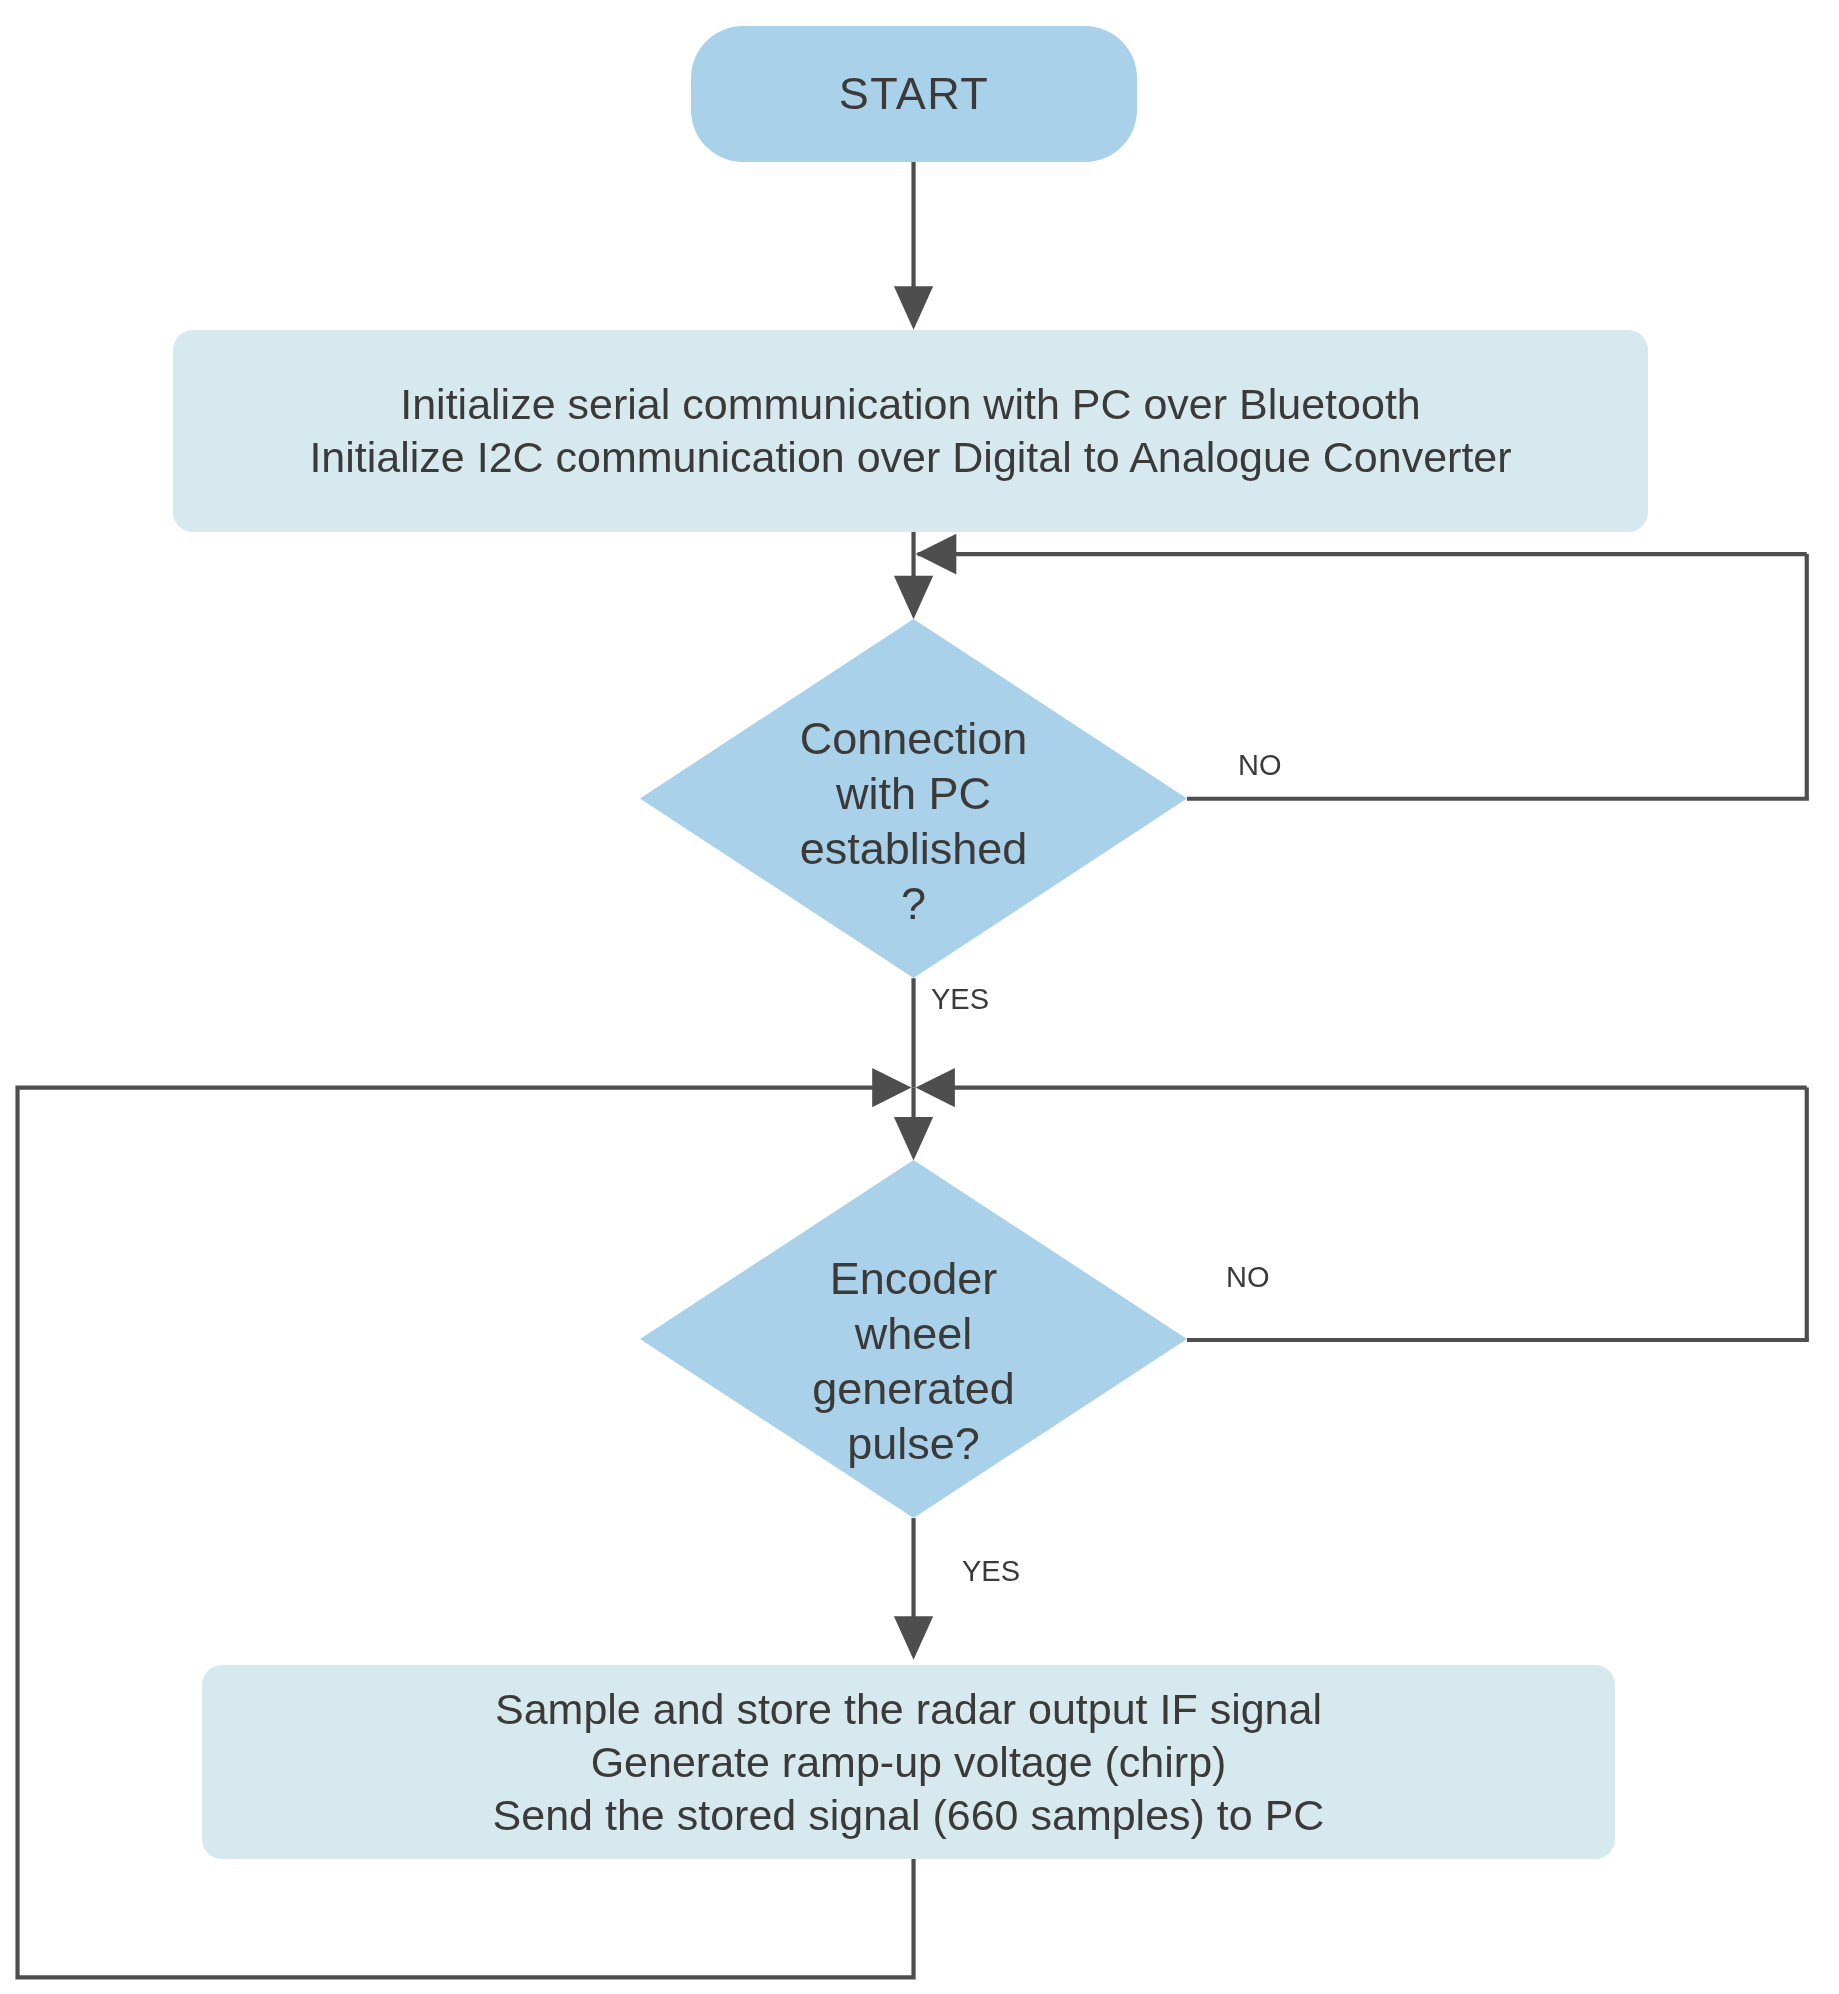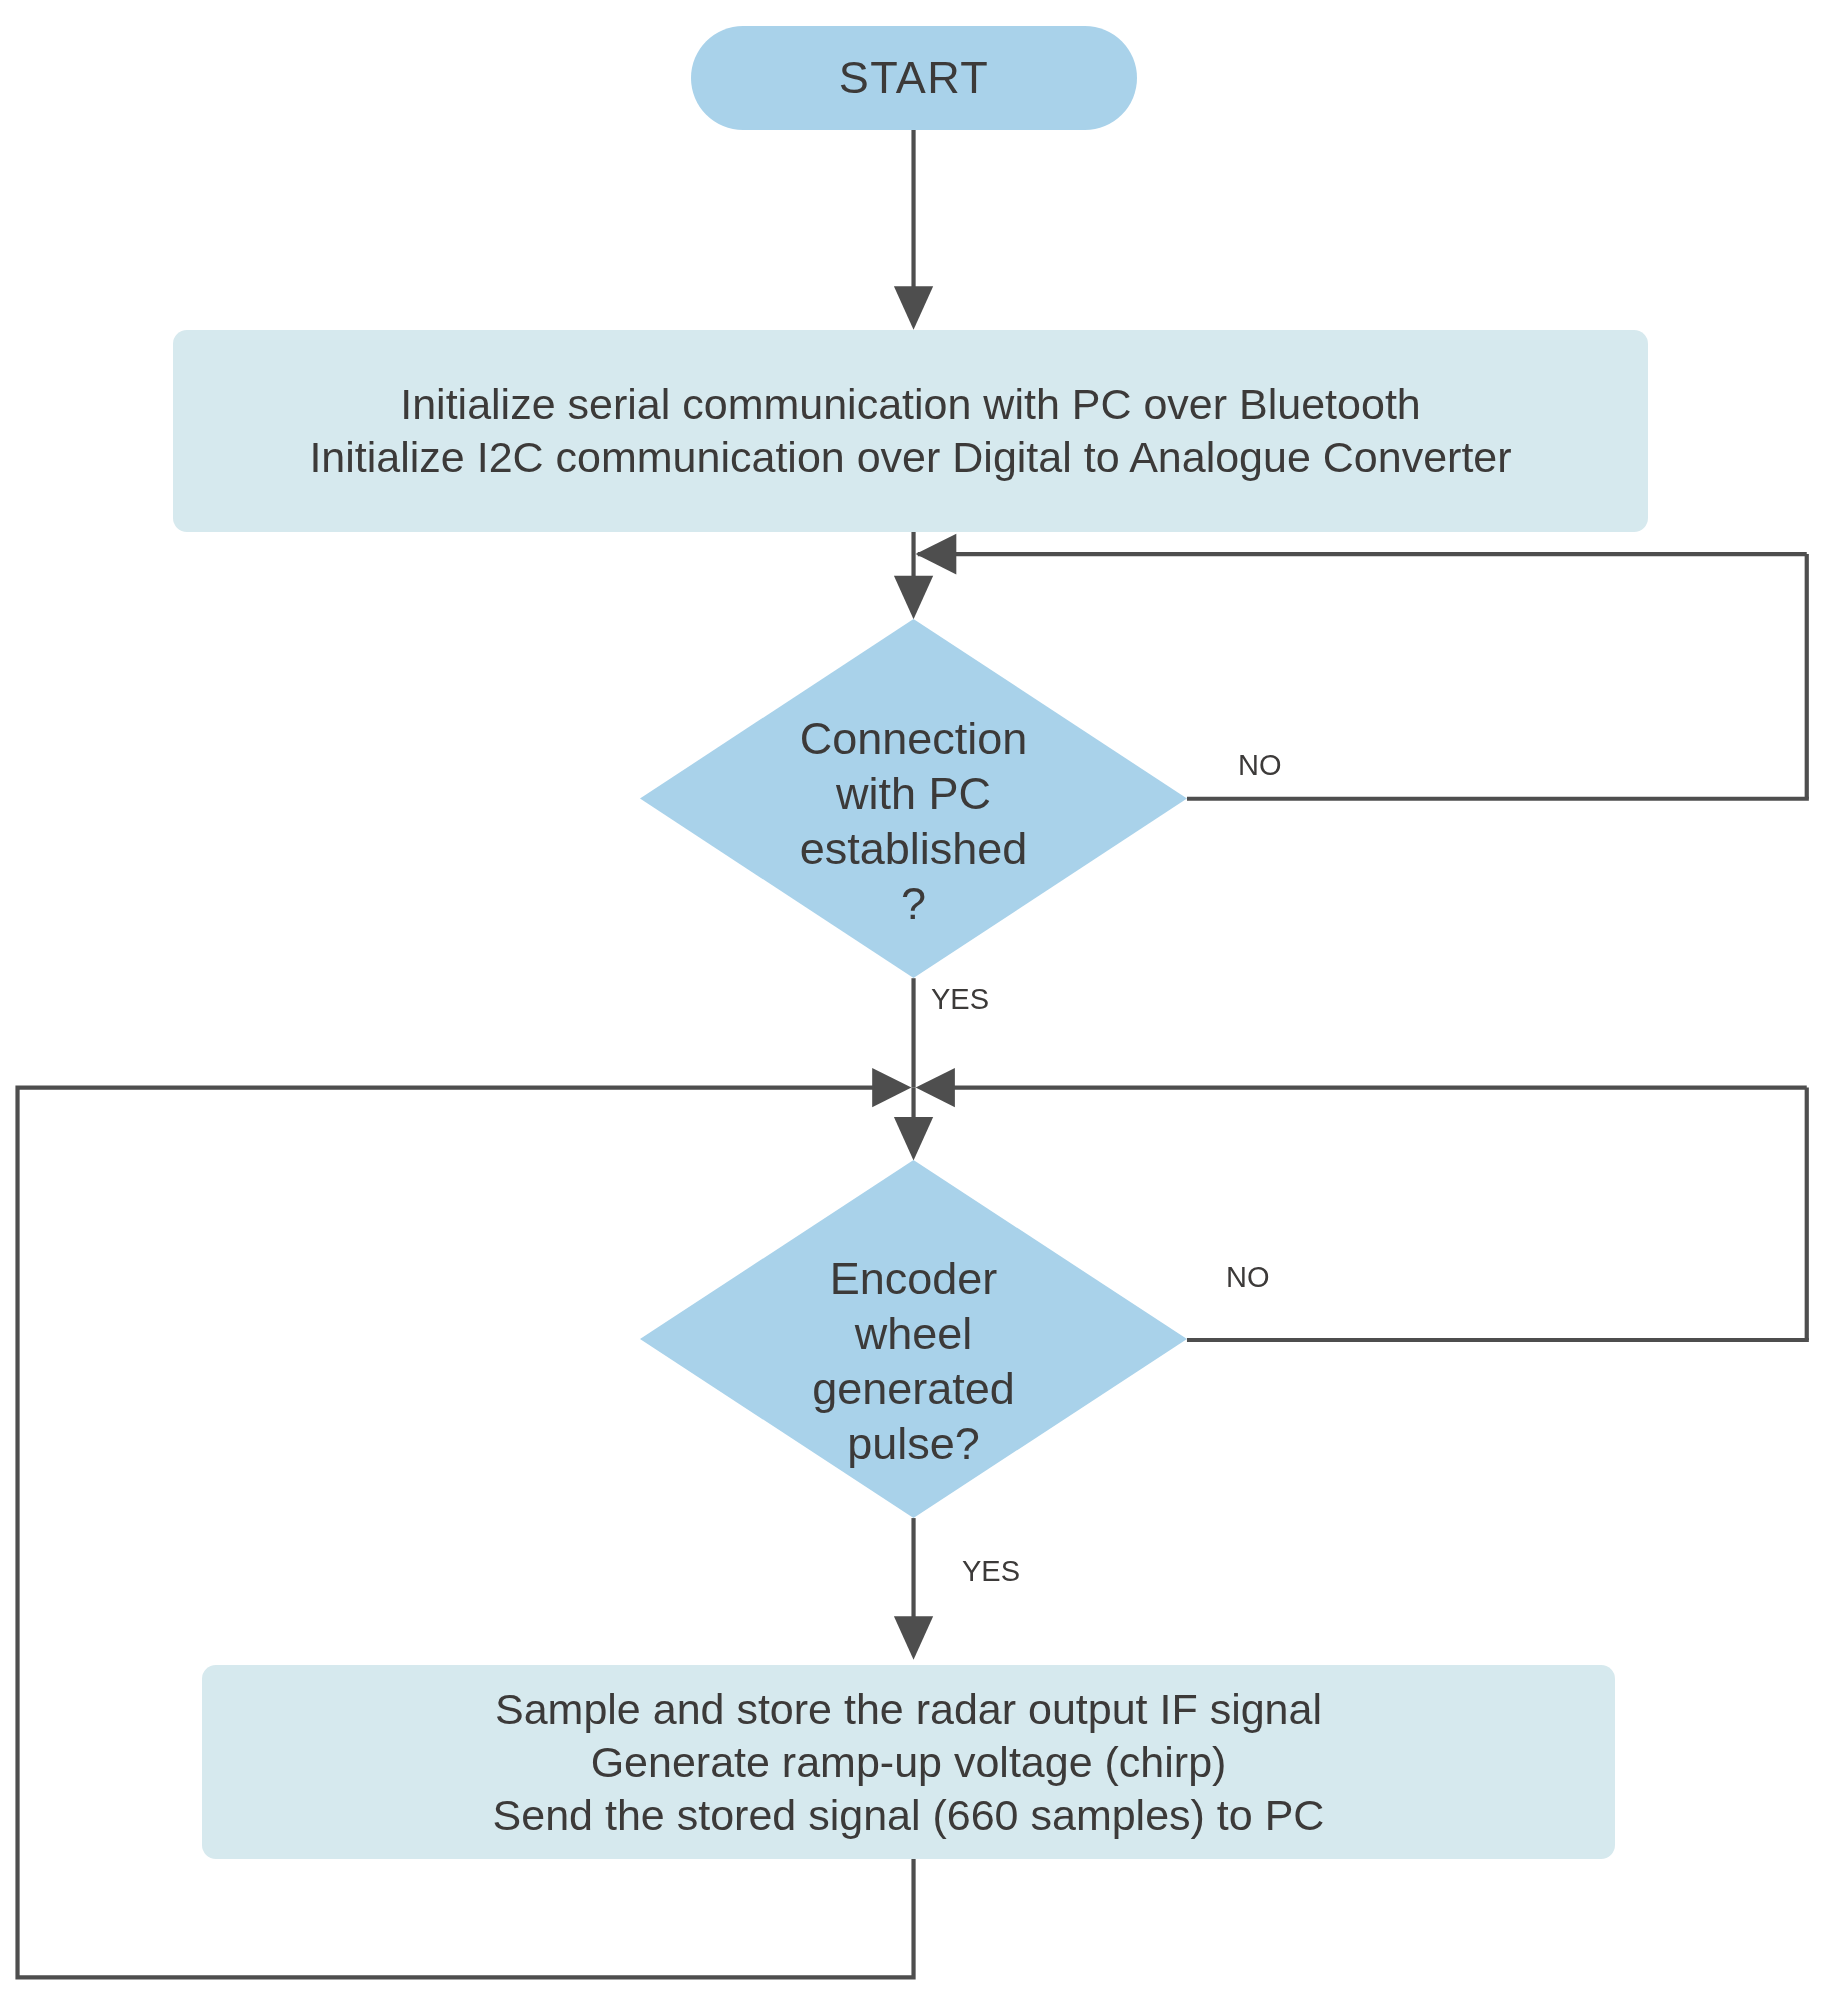--- a/index.html
+++ b/index.html
@@ -23,29 +23,29 @@
   .node{
     position:absolute;
     display:flex;
     flex-direction:column;
     align-items:center;
     justify-content:center;
     color:var(--text-dark);
     text-align:center;
   }
   .start-pill{
-    left:691px;top:26px;width:446px;height:104px;
+    left:691px;top:26px;width:446px;height:136px;
     background:var(--node-blue);
     border-radius:52px;
     font-size:45px;
     letter-spacing:1.4px;
   }
   .proc-rect{
     background:var(--box-cyan);
-    border-radius:14px;
+    border-radius:20px;
     font-size:43px;
     line-height:53px;
   }
   .rect-init{left:173px;top:330px;width:1475px;height:202px;}
   .rect-generate{left:202px;top:1665px;width:1413px;height:194px;line-height:53px;}
   .diamond{
     background:var(--node-blue);
     clip-path:polygon(50% 0%,100% 50%,50% 100%,0% 50%);
     font-size:45px;
     line-height:55px;

